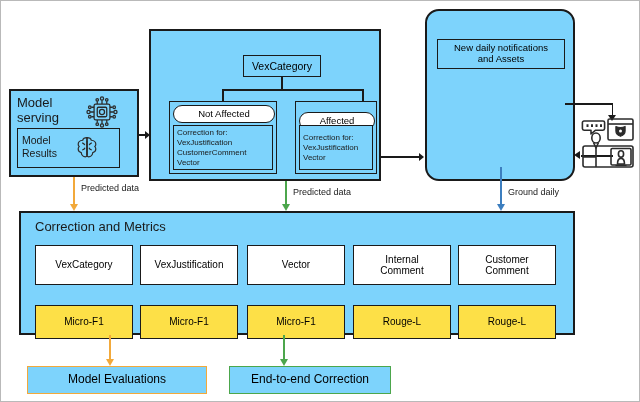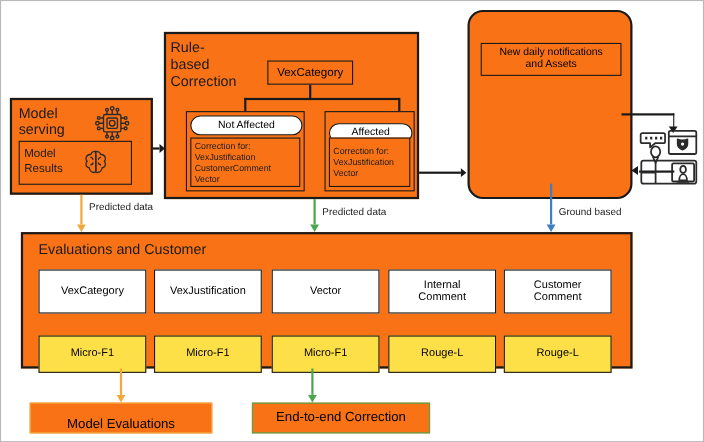--- a/index.html
+++ b/index.html
@@ -1,21 +1,21 @@
 <!DOCTYPE html>
 <html><head>
 <meta charset="utf-8">
 <style>
   html,body{margin:0;padding:0;background:#ffffff;}
   body{font-family:"Liberation Sans","DejaVu Sans",sans-serif;}
   #canvas{
     position:relative;width:640px;height:402px;background:#ffffff;
     border:1px solid #b9b9b9;box-sizing:border-box;overflow:hidden;
   }
-  .box{position:absolute;box-sizing:border-box;background:#f97316;}
+  .box{position:absolute;box-sizing:border-box;background:#7dd3fc;}
   .k-border{border:2px solid #1a1a1a;}
   .k-border-thin{border:1.5px solid #1a1a1a;}
   .lbl{position:absolute;box-sizing:border-box;color:#1a1a1a;}
   .center{display:flex;align-items:center;justify-content:center;text-align:center;line-height:1.15;}
 
   
   #model-serving{left:8px;top:88px;width:130px;height:88px;}
   #model-serving-title{left:16px;top:94px;width:62px;height:38px;font-size:13px;line-height:1.18;color:#1a1a1a;}
   #chip-icon{position:absolute;left:82px;top:92px;width:38px;height:38px;}
   #model-results{left:16px;top:127px;width:103px;height:40px;}
@@ -66,21 +66,21 @@
   #c-hum-h{left:580px;top:154px;width:32px;height:1.5px;}
 
   
   #eval-metrics{left:18px;top:210px;width:556px;height:124px;}
   #eval-metrics-title{left:34px;top:218px;width:260px;height:18px;font-size:13px;color:#1a1a1a;}
   .col-head{position:absolute;border:1.5px solid #1a1a1a;background:#fff;height:38px;top:244px;}
   .col-metric{position:absolute;border:1.5px solid #1a1a1a;background:#fde047;height:32px;top:304px;}
   .col-head span,.col-metric span{font-size:10px;}
 
   
-  #model-eval-box{left:26px;top:365px;width:166px;height:28px;border:1.5px solid #F2A93B;align-items:flex-end;}
+  #model-eval-box{left:26px;top:365px;width:180px;height:28px;border:1.5px solid #F2A93B;}
   #model-eval-box span{font-size:12px;}
   #e2e-eval-box{left:228px;top:365px;width:162px;height:28px;border:1.5px solid #4CA64C;}
   #e2e-eval-box span{font-size:12px;}
 
   
   .flow{position:absolute;}
   .flow .shaft{position:absolute;width:2px;top:0;left:0;}
   .flow .head{position:absolute;left:-3px;width:0;height:0;border-left:4px solid transparent;border-right:4px solid transparent;}
   .flowlabel{position:absolute;font-size:9px;color:#1a1a1a;white-space:nowrap;}
 
@@ -136,23 +136,20 @@
       </g>
     </svg>
   </div>
 
   <div class="barrow" style="left:138px;top:133px;width:10px;">
     <div class="shaft" style="width:6px;"></div>
     <div class="head" style="left:6px;border-left:5px solid #1a1a1a;"></div>
   </div>
 
   <div class="box k-border" id="rule-based"></div>
-  <div class="lbl" id="rule-based-title" style="white-space:pre-line">Rule-
-based
-Correction</div>
 
   <div class="box center" id="vexcategory-node">
     <span>VexCategory</span>
   </div>
   <div class="branch" id="br-v0"></div>
   <div class="branch" id="br-h"></div>
   <div class="branch" id="br-v1"></div>
   <div class="branch" id="br-v2"></div>
 
   <div class="box k-border-thin" id="not-affected-group"></div>
@@ -231,24 +228,24 @@
   <div class="flow" style="left:284px;top:180px;height:30px;">
     <div class="shaft" style="height:23px;background:#4CA64C;"></div>
     <div class="head" style="top:23px;border-top:7px solid #4CA64C;"></div>
   </div>
   <div class="flowlabel" style="left:292px;top:186px;">Predicted data</div>
 
   <div class="flow" style="left:499px;top:166px;height:44px;">
     <div class="shaft" style="height:37px;background:#3C7EBF;"></div>
     <div class="head" style="top:37px;border-top:7px solid #3C7EBF;"></div>
   </div>
-  <div class="flowlabel" style="left:507px;top:186px;">Ground based</div>
+  <div class="flowlabel" style="left:507px;top:186px;">Ground daily</div>
 
   <div class="box k-border" id="eval-metrics"></div>
-  <div class="lbl" id="eval-metrics-title">Evaluations and Customer</div>
+  <div class="lbl" id="eval-metrics-title">Correction and Metrics</div>
 
   <div class="col-head center" style="left:34px;width:96px;">
     <span style="white-space:pre-line">VexCategory</span>
   </div>
   <div class="col-metric center" style="left:34px;width:96px;">
     <span>Micro-F1</span>
   </div>
 
   <div class="col-head center" style="left:139px;width:96px;">
     <span style="white-space:pre-line">VexJustification</span>

